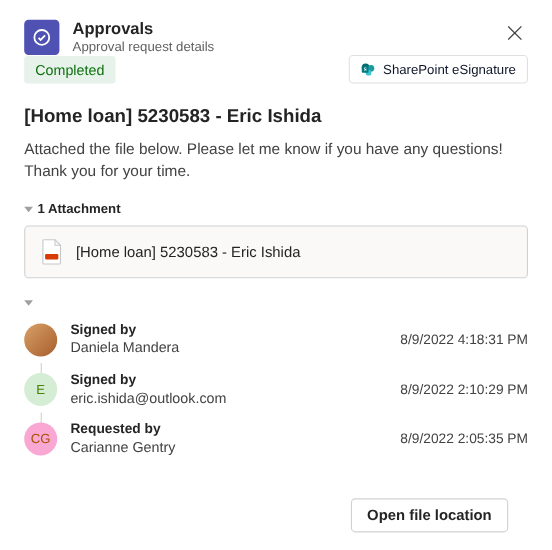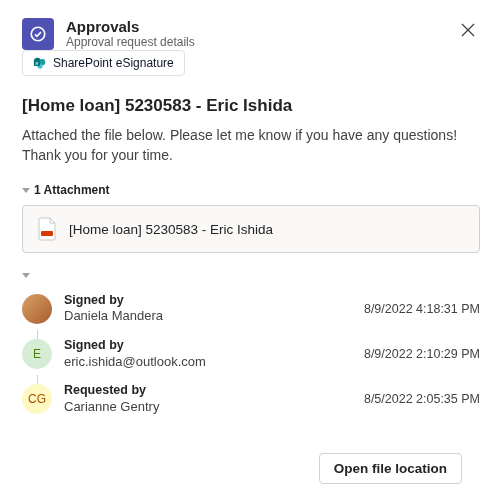--- a/index.html
+++ b/index.html
@@ -129,21 +129,21 @@
       width: 30px; height: 30px;
       border-radius: 50%;
       display: flex; align-items: center; justify-content: center;
       font-size: 12px; font-weight: 500;
       color: #fff;
       flex-shrink: 0;
       position: relative;
     }
     .avatar.photo { background: linear-gradient(135deg,#d9a066,#a65e2e); }
     .avatar.green { background: #d4edd4; color: #498205; }
-    .avatar.orange { background: #fef9c3; color: #a94f01; }
+    .avatar.orange { background: #f9a8d4; color: #a94f01; }
     .entry-text { flex: 1; }
     .entry-label { font-size: 12.5px; font-weight: 600; color: #242424; line-height:1.3; }
     .entry-name { font-size: 13px; color: #424242; line-height:1.3; }
     .entry-time { font-size: 12.5px; color: #424242; align-self: center; }
     .footer {
       position: absolute;
       bottom: 16px;
       right: 40px;
     }
     .btn-secondary {
@@ -173,20 +173,21 @@
   </div>
   <button class="close-btn">
     <svg width="14" height="14" viewBox="0 0 14 14" stroke="#424242" stroke-width="1.2">
       <line x1="1" y1="1" x2="13" y2="13"></line>
         <line x1="13" y1="1" x2="1" y2="13"></line>
     </svg>
   </button>
 </div>
 
 <div class="status-row">
+  <div class="status-badge">Completed</div>
   <div class="sp-badge">
     <span class="sp-icon">
       <svg width="14" height="14" viewBox="0 0 16 16">
         <circle cx="5" cy="6" r="4" fill="#036c70"></circle>
         <circle cx="10.5" cy="7" r="3.5" fill="#1a9ba1"></circle>
         <circle cx="8" cy="11.5" r="3" fill="#37c6d0"></circle>
         <rect x="1" y="4.5" width="7" height="7" rx="1" fill="#03787c"></rect>
         <text x="4.5" y="10" font-size="5.5" fill="#fff" text-anchor="middle" font-family="Segoe UI" font-weight="600">S</text>
       </svg>
     </span>
@@ -233,19 +234,19 @@
       <div class="entry-name">eric.ishida@outlook.com</div>
     </div>
     <div class="entry-time">8/9/2022 2:10:29 PM</div>
   </div>
   <div class="timeline-entry">
     <div class="avatar orange">CG</div>
     <div class="entry-text">
       <div class="entry-label">Requested by</div>
       <div class="entry-name">Carianne Gentry</div>
     </div>
-    <div class="entry-time">8/5/2022 2:05:35 PM</div>
+    <div class="entry-time">8/9/2022 2:05:35 PM</div>
   </div>
 </div>
 
 <div class="footer">
   <button class="btn-secondary">Open file location</button>
 </div>
 
 </body></html>

